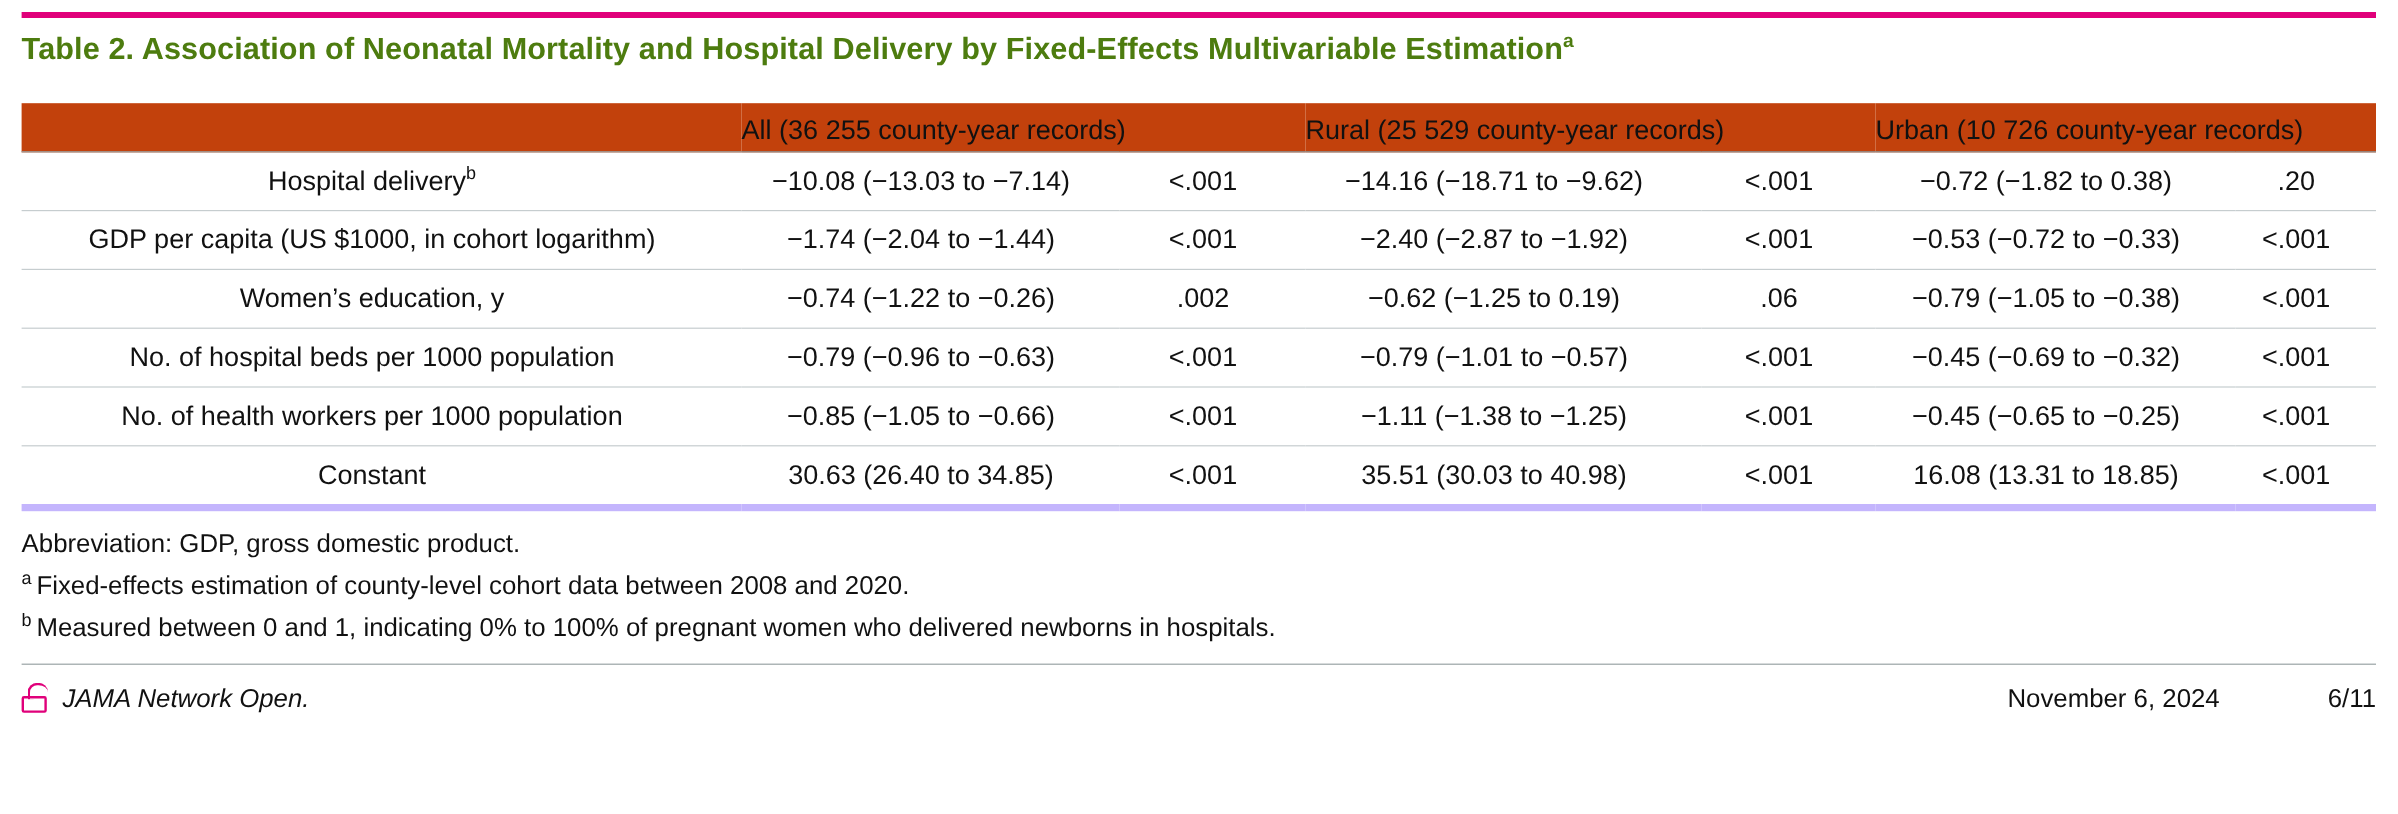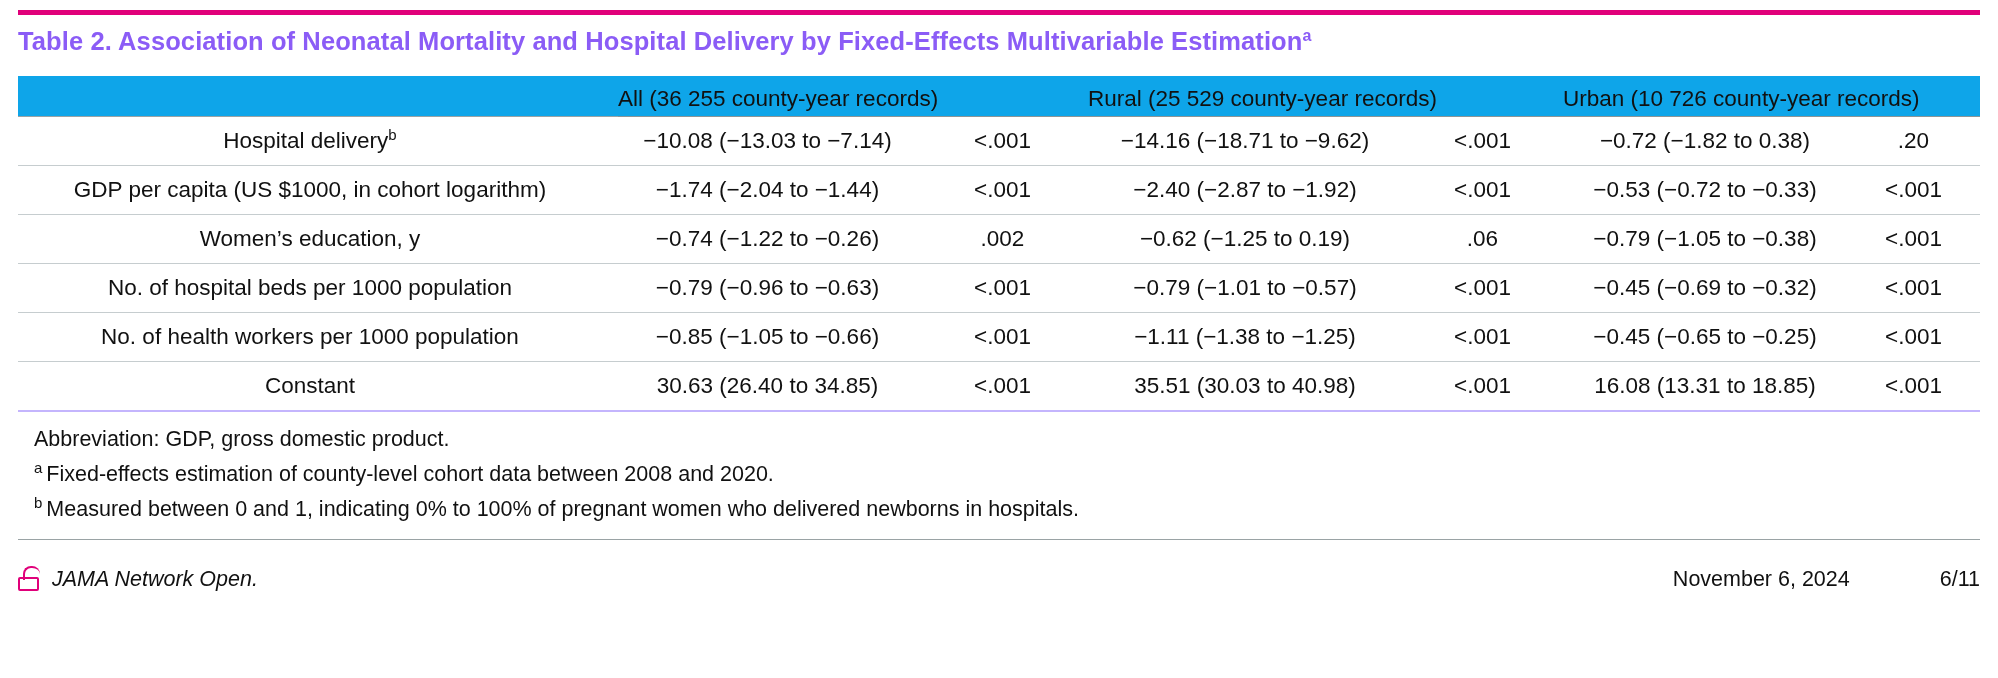--- a/index.html
+++ b/index.html
@@ -21,22 +21,22 @@
     box-sizing: border-box;
   }
   .top-rule {
     height: 5px;
     background: #e0007a;
     margin: 10px 18px 0 18px;
   }
   .table-title {
     font-size: 25.5px;
     font-weight: 700;
-    color: #8b5cf6;
-    padding: 12px 18px 20px 18px;
+    color: #4d7c0f;
+    padding: 12px 18px 30px 18px;
     letter-spacing: 0.1px;
   }
   .table-title sup {
     font-size: 16px;
     font-weight: 700;
     vertical-align: super;
     line-height: 0;
   }
   .tbl-wrap {
     margin: 0 18px;
@@ -49,21 +49,21 @@
   }
   table.data col.c-var    { width: 600px; }
   table.data col.c-allc   { width: 315px; }
   table.data col.c-allp   { width: 155px; }
   table.data col.c-rurc   { width: 330px; }
   table.data col.c-rurp   { width: 145px; }
   table.data col.c-urbc   { width: 300px; }
   table.data col.c-urbp   { width: 117px; }
 
   .head-band {
-    background: #0ea5e9;
+    background: #c2410c;
   }
   .grouprow td {
     padding: 10px 0 4px 0;
     font-size: 22.5px;
     color: #111111;
     vertical-align: bottom;
   }
   .grouplabel {
     padding-right: 18px;
     border-bottom: 1.5px solid #8c9597;
@@ -82,48 +82,48 @@
     border-top: 1px solid #c6cdcf;
     font-size: 22.5px;
     color: #111111;
     white-space: nowrap;
     text-align: center;
   }
   tbody.body-rows tr:first-child td {
     border-top: 1px solid #9aa3a5;
   }
   tbody.body-rows tr:last-child td {
-    border-bottom: 2px solid #c4b5fd;
+    border-bottom: 6px solid #c4b5fd;
   }
   .var-cell sup {
     font-size: 15px;
     vertical-align: super;
     line-height: 0;
   }
   .notes {
-    margin: 0 34px;
+    margin: 0 18px;
     padding-top: 10px;
   }
   .note {
     font-size: 21.5px;
     color: #111111;
     padding: 5px 0;
   }
   .note .mark {
     font-size: 15px;
     vertical-align: super;
     line-height: 0;
     margin-right: 4px;
   }
   .bottom-rule {
     margin: 12px 18px 0 18px;
     border-top: 1.5px solid #9aa3a5;
   }
   .footer {
-    margin: 12px 18px;
+    margin: 1px 18px;
     padding-top: 14px;
     display: flex;
     align-items: center;
     justify-content: space-between;
     font-size: 21.5px;
     color: #111111;
   }
   .footer-left {
     display: flex;
     align-items: center;

